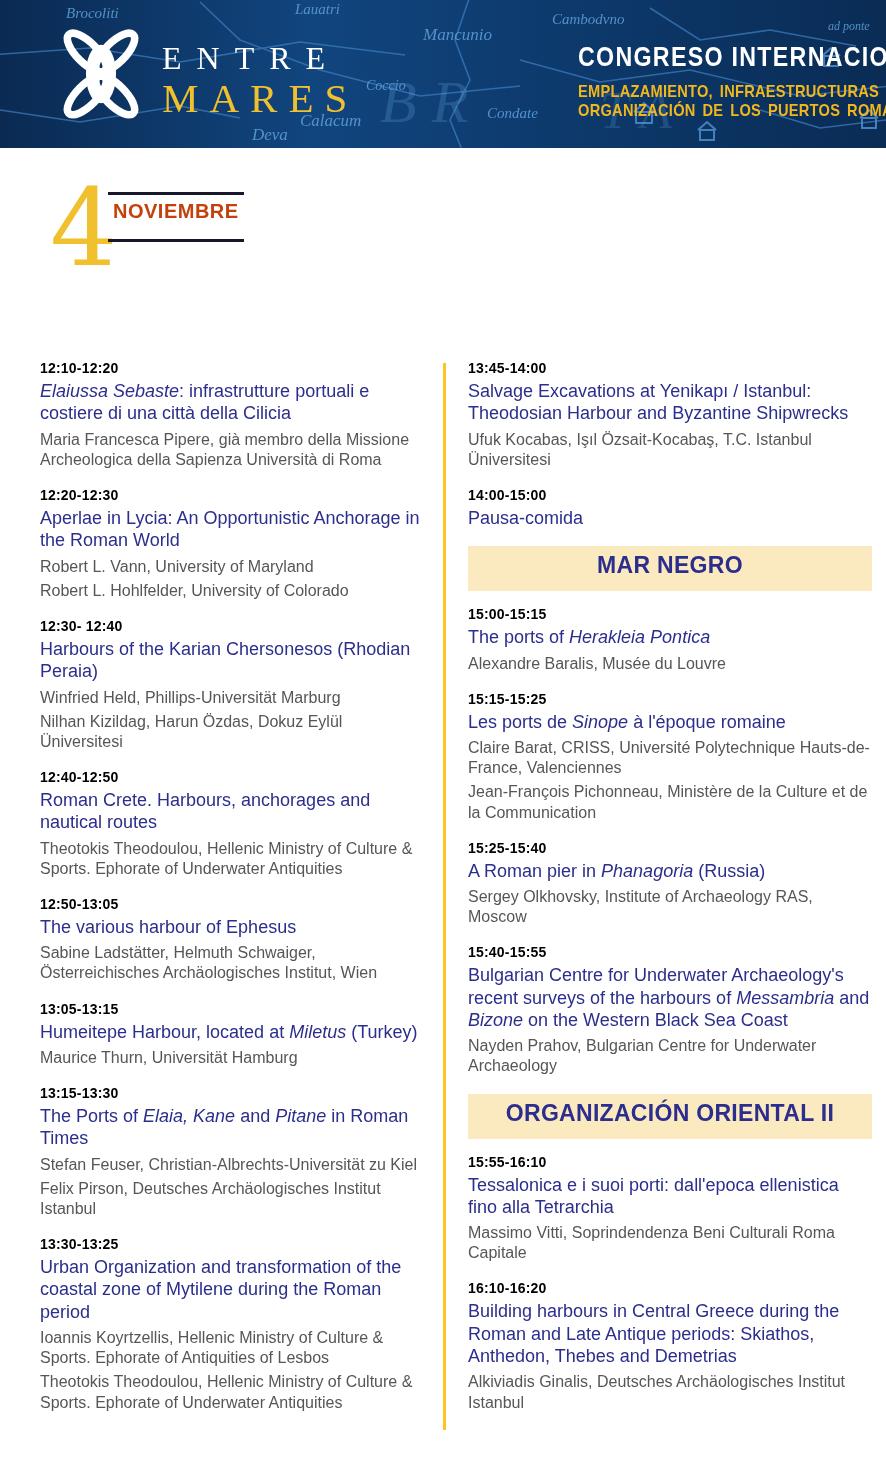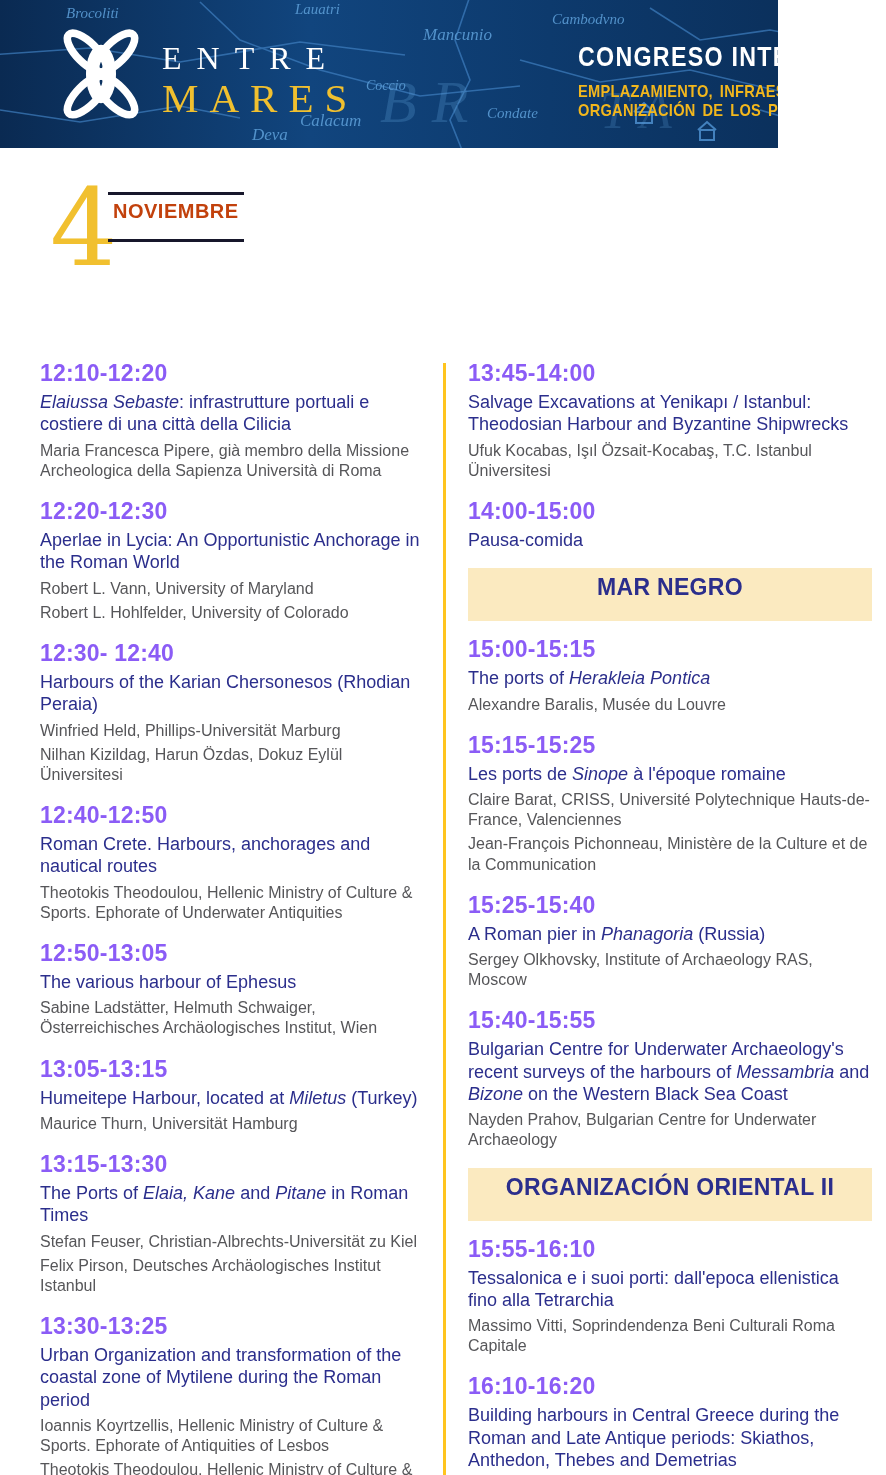--- a/index.html
+++ b/index.html
@@ -1,47 +1,47 @@
 <!DOCTYPE html>
 <html><head>
 <meta charset="utf-8">
 <style>
   html,body{margin:0;padding:0}
   body{
     width:886px;height:1475px;position:relative;overflow:hidden;
     background:#ffffff;font-family:"Liberation Sans",sans-serif;
   }
   
-  .header{position:relative;width:778px;height:148px;background:#0c3263;overflow:hidden}
+  .header{position:relative;width:886px;height:148px;background:#0c3263;overflow:hidden}
   .header .map{position:absolute;left:0;top:0;width:886px;height:148px}
   .knot{position:absolute;left:50px;top:18px}
   .brand{position:absolute;left:162px;top:42px}
   .brand-line1{font-family:Liberation Serif, serif;font-size:32px;color:#ffffff;letter-spacing:15px;line-height:1;white-space:nowrap}
   .brand-line2{font-family:"Liberation Serif",serif;font-size:41px;color:#f1c02f;letter-spacing:11px;line-height:1;margin-top:4px;white-space:nowrap}
   .congress{position:absolute;left:578px;top:44px;transform:scaleX(.86);transform-origin:left top}
   .congress-title{font-size:27px;font-weight:bold;color:#ffffff;letter-spacing:1.5px;white-space:nowrap;line-height:1}
   .congress-sub{font-size:17px;font-weight:bold;color:#f2b71d;letter-spacing:.3px;word-spacing:3px;line-height:1.12;white-space:nowrap}
   .congress-sub.first{margin-top:11px}
   
   .date-section{position:relative;margin:34px 0 0 50px;height:94px}
   .date-day{position:absolute;left:0;top:-6px;font-family:"DejaVu Serif",serif;font-size:106px;line-height:1;color:#f1c02f}
   .date-month{position:absolute;left:58px;top:10px;border-top:3px solid #17172b;border-bottom:3px solid #17172b;
     padding:5px 5px 16px;font-size:20px;font-weight:bold;color:#c2410c;letter-spacing:.5px;white-space:nowrap}
   
   .schedule{display:flex;margin-top:84px;padding:0 14px 0 40px;align-items:stretch}
   .col-left{width:388px;flex:none}
   .divider{flex:none;width:3px;background:#ffc41e;margin:3px 22px 0 15px}
   .col-right{flex:1;min-width:0}
   .entry{margin-bottom:17px}
-  .time{font-size:23px;font-weight:bold;color:#8b5cf6;margin:0 0 4px;letter-spacing:.2px}
+  .time{font-size:14px;font-weight:bold;color:#000000;margin:0 0 4px;letter-spacing:.2px}
   .title{font-size:18px;font-weight:normal;color:#2b2e8c;line-height:1.24;margin-bottom:5px}
   .title i{font-style:italic}
   .speaker{font-size:16px;color:#565659;line-height:1.26;margin-bottom:4px}
   .section-band{background:#fbeac0;color:#2b2e8c;font-size:23px;font-weight:bold;text-align:center;
-    padding:6px 0 20px;margin:10px 0 15px;letter-spacing:.3px}
+    padding:6px 0 12px;margin:10px 0 15px;letter-spacing:.3px}
 </style>
 </head>
 <body>
 
 <div class="header">
   <svg class="map" viewBox="0 0 886 148" preserveAspectRatio="none">
     <defs>
       <linearGradient id="hg" x1="0" y1="0" x2="1" y2="0">
         <stop offset="0" stop-color="#0a2a52"></stop>
         <stop offset="0.35" stop-color="#11457e"></stop>

